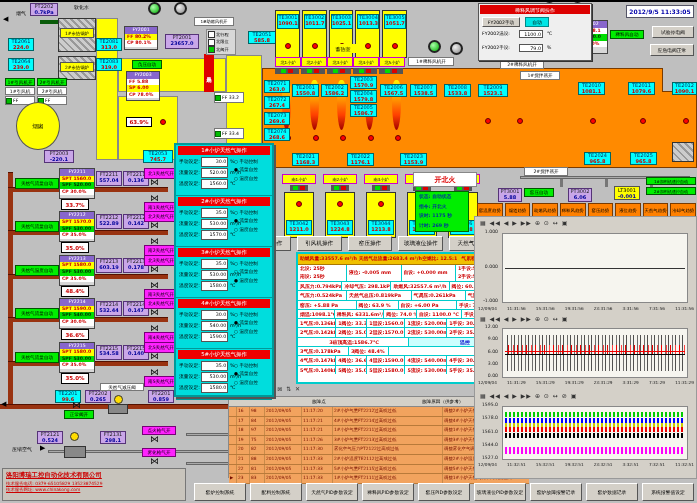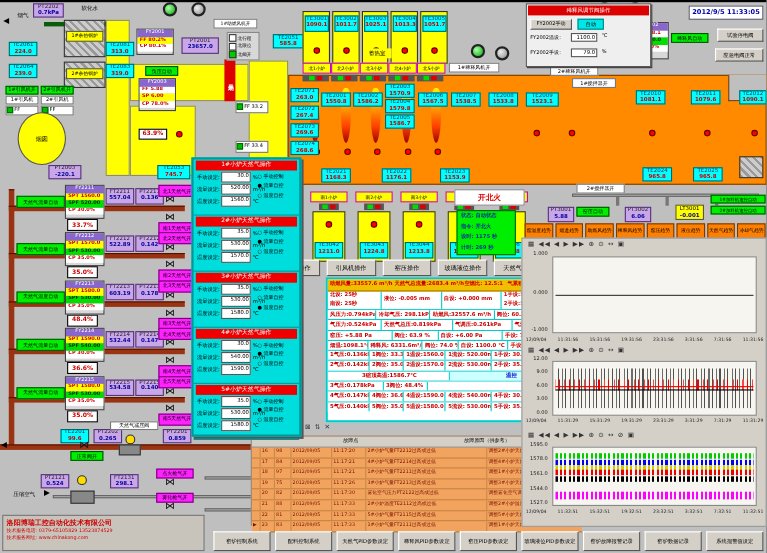--- a/index.html
+++ b/index.html
@@ -691,21 +691,21 @@
   <div class="abs" style="left:64px;top:446px;width:22px;height:12px;background:#888;border:1px solid #333;"></div>
   <div class="abs pt" style="left:100px;top:431px;width:26px;height:13px;">
       <div class="id">FT2131</div>
       <div class="v">298.1</div>
     </div>
   <div class="abs ml ctr" style="left:142px;top:426px;width:34px;height:9px;">点火枪气开</div>
   <div class="abs ml ctr" style="left:142px;top:448px;width:34px;height:9px;">雾化枪气开</div>
   <div class="abs valve" style="left:150px;top:435px;">⋈</div>
   <div class="abs valve" style="left:150px;top:457px;">⋈</div>
 
-  <div class="abs" style="left:2px;top:468px;width:184px;height:33px;background:#c8c4bc;border:1px solid #777;color:#cc0000;padding:2px 3px;line-height:1.5;">
+  <div class="abs" style="left:2px;top:468px;width:184px;height:33px;background:#c8c4bc;border:1px solid #777;color:#cc0000;padding:2px 3px;line-height:1.5;text-decoration:underline;">
     <div style="font-size:6.4px;font-weight:bold;">洛阳博瑞工控自动化技术有限公司</div>
     <div style="font-size:4.4px;">技术服务电话: 0379-65105829  13523874529</div>
     <div style="font-size:4.4px;">技术服务网址: www.chinakong.com</div>
   </div>
 
   <div class="abs" id="gas-popup" style="left:174px;top:143px;width:100px;height:254px;">
     <div>
       <div class="psec">
         <div class="ptitle">1#小炉天然气操作</div>
         <div class="prow">

